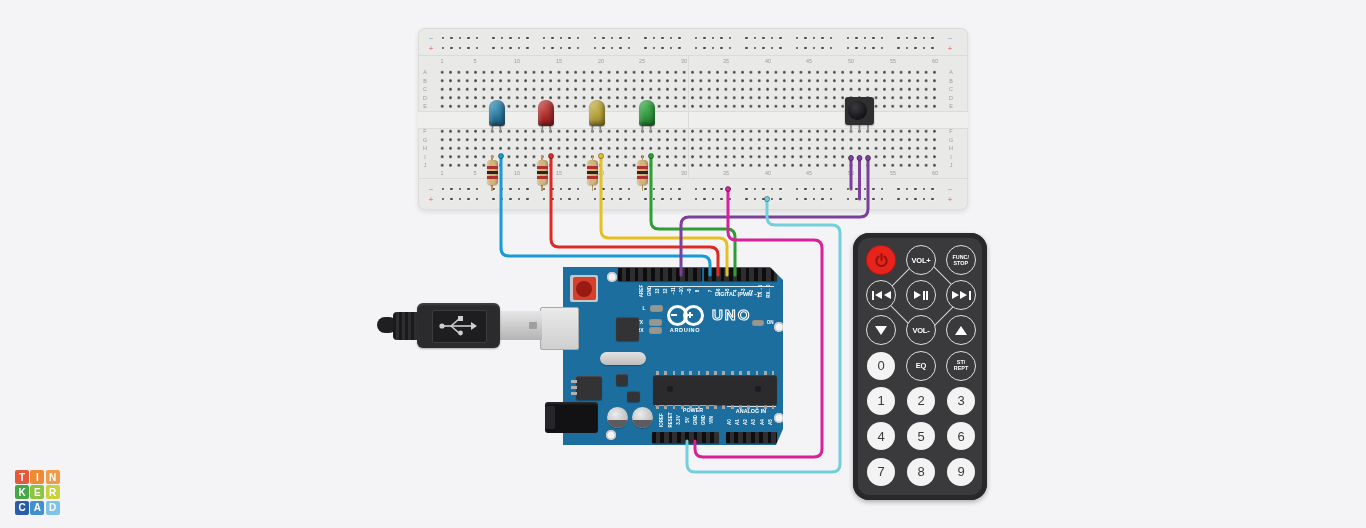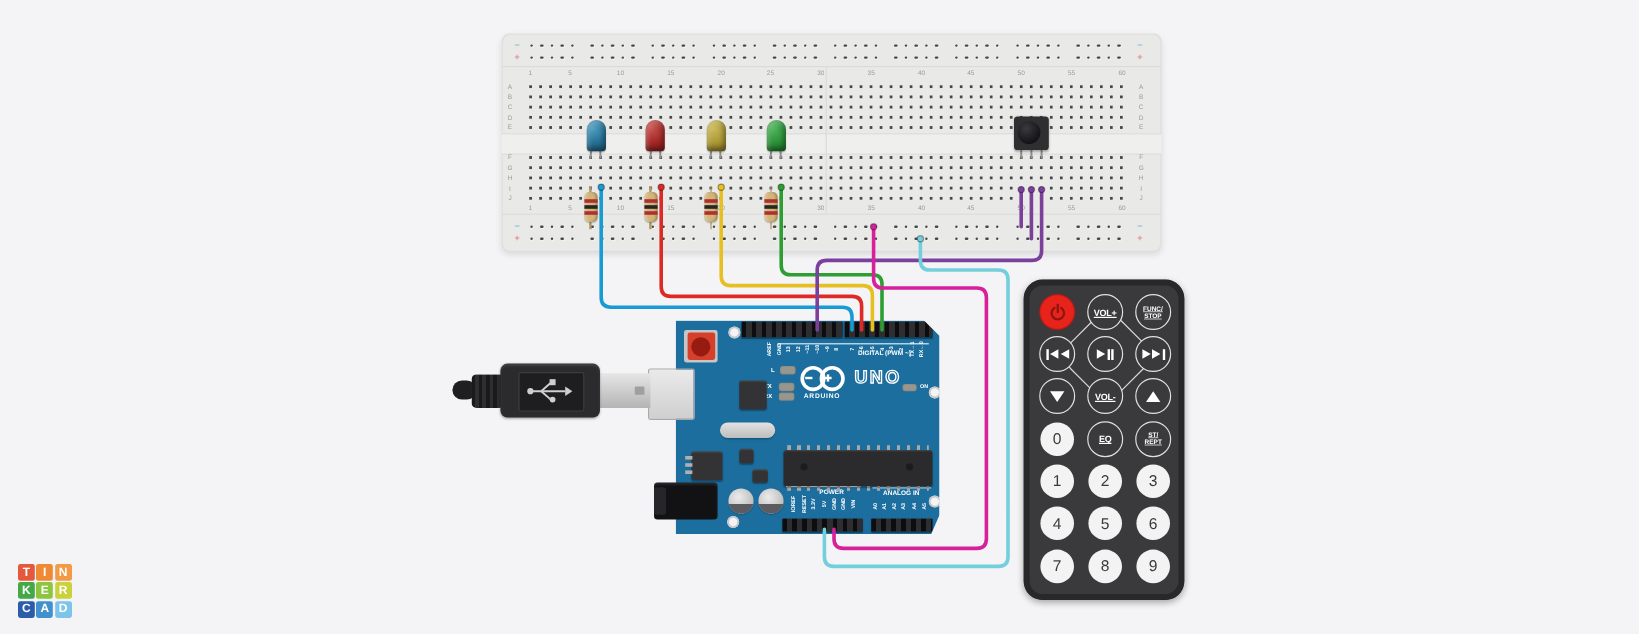--- a/index.html
+++ b/index.html
@@ -43,21 +43,21 @@
     box-shadow:0 1px 1px rgba(0,0,0,.4);}
   .hdr-b{position:absolute;height:11px;background:#252527;border-radius:1px;
     background-image:repeating-linear-gradient(90deg,#0d0d0f 0 3.6px,#2e2e30 3.6px 8.35px);
     box-shadow:0 1px 1px rgba(0,0,0,.4);}
   .pinlbl{position:absolute;color:#fff;font-size:9px;font-weight:bold;white-space:nowrap;
     transform:translate(-50%,-50%) rotate(-90deg) scale(0.5);}
   .silk{position:absolute;color:#fff;font-weight:bold;white-space:nowrap;transform:translate(-50%,-50%) scale(0.6);font-size:9px;}
   .silkline{position:absolute;height:1px;background:rgba(255,255,255,.85);}
   .mhole{position:absolute;width:10px;height:10px;border-radius:50%;background:#f4f4f6;box-shadow:inset 0 0 0 1.5px #c7c7c7;}
   .ledpill{position:absolute;background:#97978f;border-radius:2px;box-shadow:inset 0 0 1px #55555a;}
-  .ring{position:absolute;width:15px;height:15px;border:3.2px solid #fff;border-radius:50%;text-decoration:underline;}
+  .ring{position:absolute;width:15px;height:15px;border:3.2px solid #fff;border-radius:50%;}
   .uno-txt{position:absolute;font-size:15px;font-weight:bold;letter-spacing:2px;color:transparent;
     -webkit-text-stroke:1.1px #fff;}
   .chip{position:absolute;background:#333335;border-radius:2px;box-shadow:inset 0 1px 1px rgba(255,255,255,.12),0 1px 1px rgba(0,0,0,.3);}
   .pinstrip{position:absolute;height:5px;background-image:repeating-linear-gradient(90deg,#a8a8a8 0 2.8px,rgba(0,0,0,0) 2.8px 8.3px);}
   .cap{position:absolute;width:21px;height:21px;border-radius:50%;overflow:hidden;
     background:radial-gradient(circle at 40% 35%,#ececec,#b9b9b9 75%,#9d9d9d);box-shadow:0 1px 1px rgba(0,0,0,.25);}
   .cap i{position:absolute;left:0;bottom:0;width:100%;height:38%;background:#5b5b60;display:block;}
   .crystal{position:absolute;border-radius:8px;background:linear-gradient(180deg,#e3e3e3,#bdbdbd);box-shadow:0 1px 1px rgba(0,0,0,.25);}
 
   

